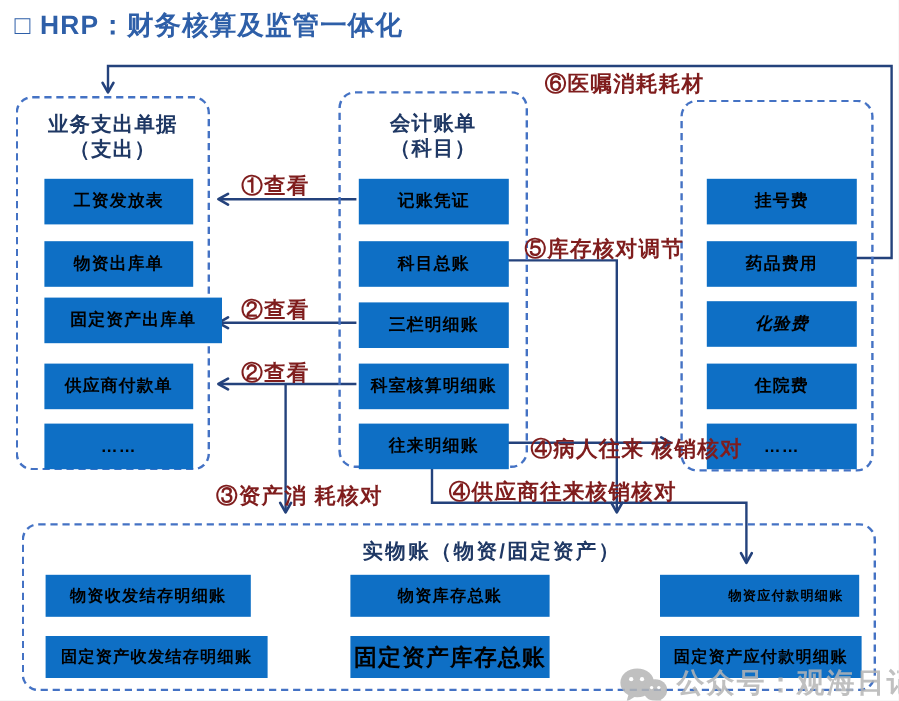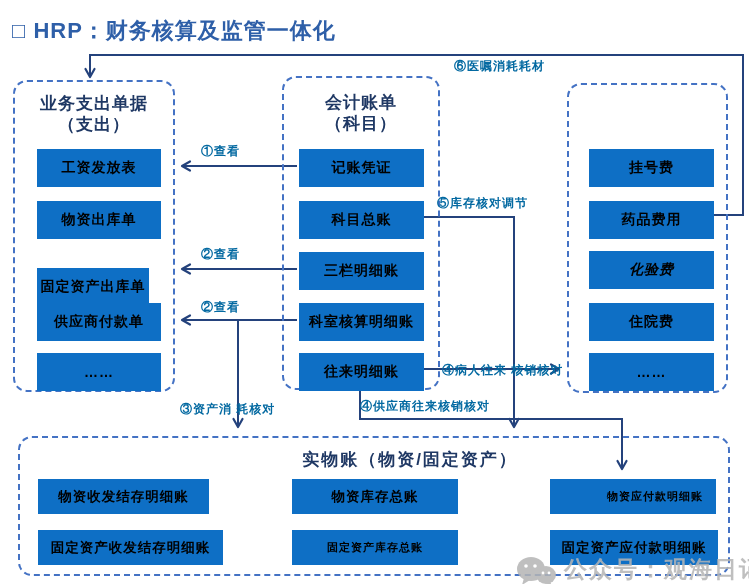--- a/index.html
+++ b/index.html
@@ -1,33 +1,33 @@
 <!DOCTYPE html>
 <html><head>
 <meta charset="utf-8">
 <style>
   html,body{margin:0;padding:0;background:#e9e9e9;font-family:"Liberation Sans",sans-serif;}
   #canvas{position:relative;width:749px;height:584px;background:#ffffff;overflow:hidden;}
 
   .page-title{position:absolute;left:12px;top:6px;font-size:22px;font-weight:bold;
-    color:#2e5fa8;letter-spacing:1px;white-space:nowrap;margin-top:10px;}
+    color:#2e5fa8;letter-spacing:1px;white-space:nowrap;}
 
   svg.overlay{position:absolute;left:0;top:0;z-index:1;pointer-events:none;}
 
   .dashed-box{position:absolute;border:2px dashed #4472c4;border-radius:14px;
     background:transparent;z-index:2;box-sizing:border-box;}
 
   .box-head{position:absolute;left:0;right:0;text-align:center;color:#1f3864;
     font-weight:bold;font-size:17px;line-height:21px;letter-spacing:1px;}
 
   .node{position:absolute;background:#0e6fc5;color:#000000;font-weight:bold;
     font-size:14px;display:flex;align-items:center;justify-content:center;
     text-align:center;box-sizing:border-box;letter-spacing:1px;}
 
-  .flow-label{position:absolute;color:#0369a1;font-size:12px;font-weight:600;
+  .flow-label{position:absolute;color:#7f1d1d;font-size:18px;font-weight:600;
     letter-spacing:1px;z-index:3;white-space:pre;}
 
   .physical-head{position:absolute;text-align:center;color:#1f3864;font-weight:bold;
     font-size:17px;letter-spacing:2px;}
 
   .watermark{position:absolute;z-index:4;display:flex;align-items:flex-start;opacity:.85;}
   .watermark .wm-text{color:#b5b5b5;font-size:23px;font-weight:bold;letter-spacing:2px;
     white-space:nowrap;line-height:26px;}
   .watermark svg{margin-right:8px;}
 </style>
@@ -56,21 +56,21 @@
     </g>
   </svg>
 
   <div class="dashed-box" style="left:13px;top:80px;width:162px;height:312px;">
     <div class="box-head" style="top:11px;">
       <div>业务支出单据</div>
       <div>（支出）</div>
     </div>
     <div class="node" style="left:22px;top:67px;width:124px;height:38px;">工资发放表</div>
     <div class="node" style="left:22px;top:119px;width:124px;height:38px;">物资出库单</div>
-    <div class="node" style="left:22px;top:186px;width:112px;height:38px;">固定资产出库单</div>
+    <div class="node" style="left:22px;top:166px;width:148px;height:38px;">固定资产出库单</div>
     <div class="node" style="left:22px;top:221px;width:124px;height:38px;">供应商付款单</div>
     <div class="node" style="left:22px;top:271px;width:124px;height:38px;">……</div>
   </div>
 
   <div class="dashed-box" style="left:282px;top:76px;width:158px;height:314px;">
     <div class="box-head" style="top:14px;">
       <div>会计账单</div>
       <div>（科目）</div>
     </div>
     <div class="node" style="left:15px;top:71px;width:125px;height:38px;">记账凭证</div>
@@ -87,29 +87,29 @@
     <div class="node" style="left:20px;top:218px;width:125px;height:38px;">住院费</div>
     <div class="node" style="left:20px;top:268px;width:125px;height:38px;">……</div>
   </div>
 
   <div class="dashed-box" style="left:18px;top:436px;width:712px;height:140px;">
     <div class="physical-head" style="left:240px;top:10px;width:300px;">实物账（物资/固定资产）</div>
     <div class="node" style="left:18px;top:41px;width:171px;height:35px;font-size:13.5px;">物资收发结存明细账</div>
     <div class="node" style="left:272px;top:41px;width:166px;height:35px;font-size:13.5px;">物资库存总账</div>
     <div class="node" style="left:530px;top:41px;width:166px;height:35px;font-size:11px;padding-left:44px;">物资应付款明细账</div>
     <div class="node" style="left:18px;top:92px;width:185px;height:35px;font-size:13.5px;">固定资产收发结存明细账</div>
-    <div class="node" style="left:272px;top:92px;width:166px;height:35px;font-size:11px;">固定资产库存总账</div>
+    <div class="node" style="left:272px;top:92px;width:166px;height:35px;font-size:19px;">固定资产库存总账</div>
     <div class="node" style="left:530px;top:92px;width:168px;height:35px;font-size:13.5px;">固定资产应付款明细账</div>
   </div>
 
   <span class="flow-label" style="left:201px;top:143px;">①查看</span>
   <span class="flow-label" style="left:201px;top:246px;">②查看</span>
   <span class="flow-label" style="left:201px;top:299px;">②查看</span>
   <span class="flow-label" style="left:180px;top:401px;">③资产消 耗核对</span>
-  <span class="flow-label" style="left:360px;top:398px;">④供应商往来核销核对</span>
+  <span class="flow-label" style="left:374px;top:398px;">④供应商往来核销核对</span>
   <span class="flow-label" style="left:442px;top:350px;margin-top:12px;">④病人往来 核销核对</span>
   <span class="flow-label" style="left:437px;top:195px;">⑤库存核对调节</span>
   <span class="flow-label" style="left:454px;top:58px;">⑥医嘱消耗耗材</span>
 
   <div class="watermark" style="left:516px;top:556px;">
     <svg width="40" height="32" viewBox="0 0 40 32">
       <ellipse cx="15" cy="13" rx="14" ry="12" fill="#b5b5b5"></ellipse>
       <path d="M8,22 L6,29 L14,24 Z" fill="#b5b5b5"></path>
       <circle cx="10" cy="10" r="1.8" fill="#ffffff"></circle>
       <circle cx="19" cy="10" r="1.8" fill="#ffffff"></circle>

